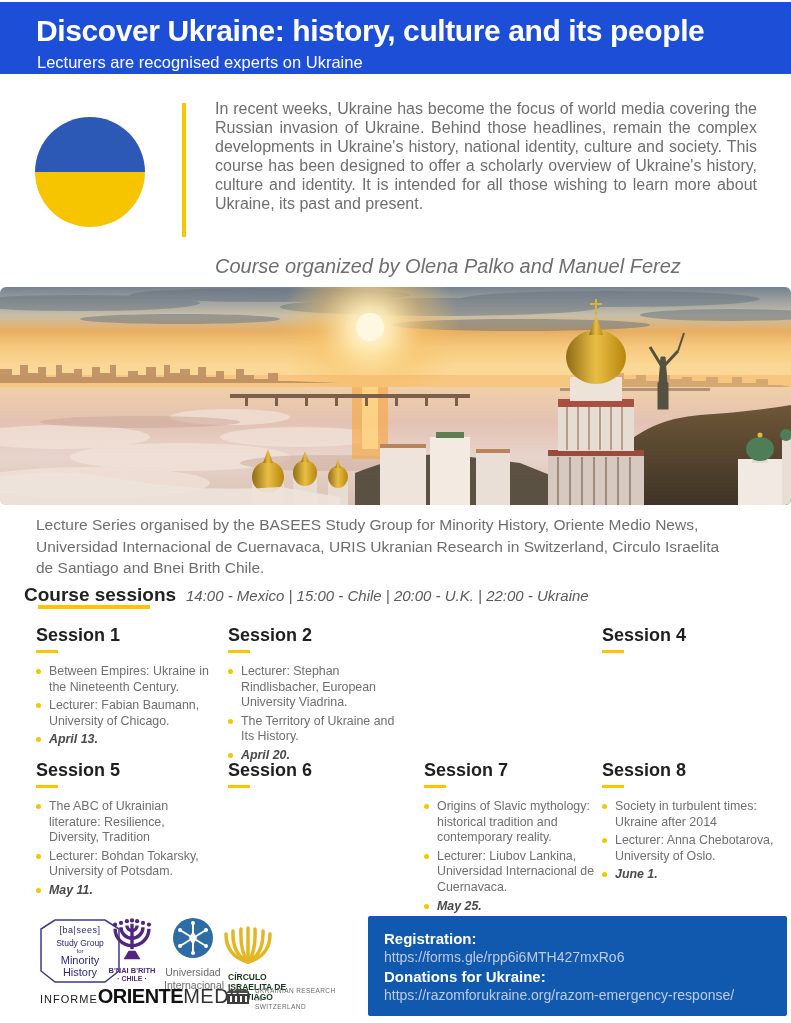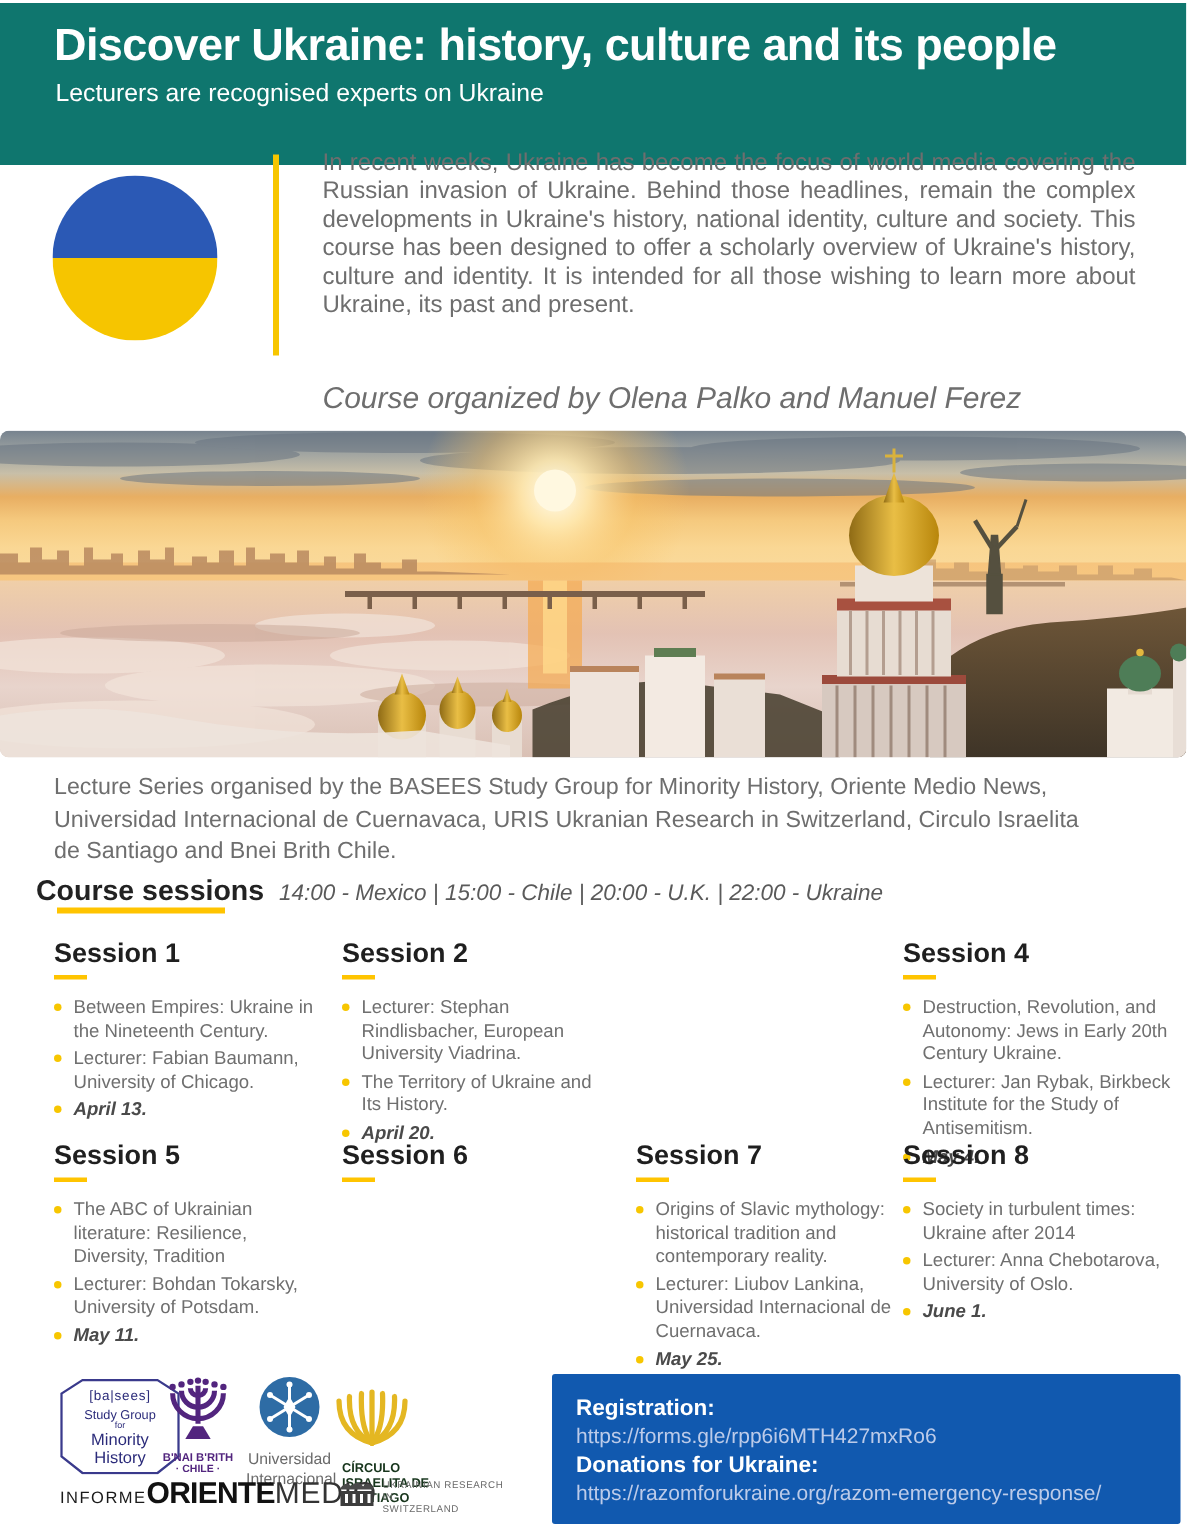--- a/index.html
+++ b/index.html
@@ -1,20 +1,20 @@
 <!DOCTYPE html>
 <html><head>
 <meta charset="utf-8">
 <style>
   * { margin:0; padding:0; box-sizing:border-box; }
   body { background:#ffffff; font-family:"Liberation Sans", sans-serif; }
   .page { position:relative; width:791px; height:1023px; background:#fff; overflow:hidden; }
 
   
-  .header-bar { position:absolute; left:0; top:2px; width:791px; height:108px; background:#0f766e; }
+  .header-bar { position:absolute; left:0; top:2px; width:791px; height:72px; background:#1d4ed8; }
   .header-title { position:absolute; left:36px; top:12px; font-size:30px; font-weight:bold; letter-spacing:-0.4px; color:#fff; }
   .header-sub { position:absolute; left:37px; top:51px; font-size:16.5px; color:#ffffff; }
 
   
   .flag { position:absolute; left:35px; top:117px; width:110px; height:110px; border-radius:50%; overflow:hidden; }
   .flag .top { height:50%; background:#2B59B5; }
   .flag .bottom { height:50%; background:#F6C500; }
   .vrule { position:absolute; left:182px; top:103px; width:4px; height:134px; background:#F7C600; }
   .intro-par { position:absolute; left:215px; top:100px; width:542px; font-size:16px; line-height:18.9px; color:#6e6e6e; text-align:justify; }
   .organizer { position:absolute; left:215px; top:255px; font-size:20px; font-style:italic; color:#6e6e6e; }
@@ -258,25 +258,20 @@
       <div class="su"></div>
     <div class="items">
       <div class="bullet">Lecturer: Stephan Rindlisbacher, European University Viadrina.</div>
       <div class="bullet">The Territory of Ukraine and Its History.</div>
       <div class="bullet date">April 20.</div>
     </div>
   </div>
   <div class="session r1 c4">
     <h3>Session 4</h3>
       <div class="su"></div>
-    <div class="items">
-      <div class="bullet">Destruction, Revolution, and Autonomy: Jews in Early 20th Century Ukraine.</div>
-      <div class="bullet">Lecturer: Jan Rybak, Birkbeck Institute for the Study of Antisemitism.</div>
-      <div class="bullet date">May 4.</div>
-    </div>
   </div>
   <div class="session r2 c1">
     <h3>Session 5</h3>
       <div class="su"></div>
     <div class="items">
       <div class="bullet">The ABC of Ukrainian literature: Resilience, Diversity, Tradition</div>
       <div class="bullet">Lecturer: Bohdan Tokarsky, University of Potsdam.</div>
       <div class="bullet date">May 11.</div>
     </div>
   </div>

